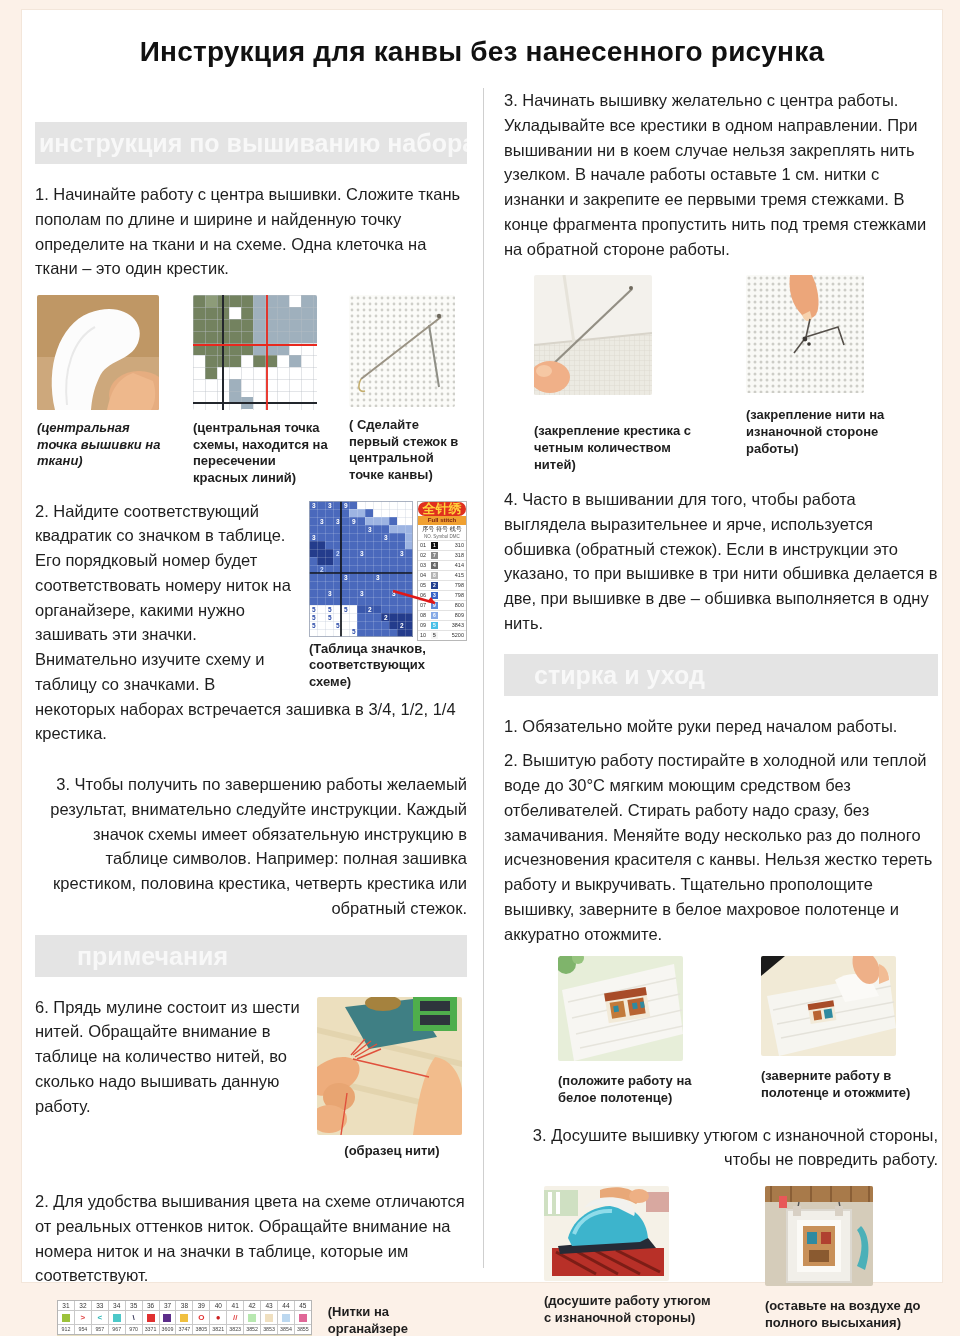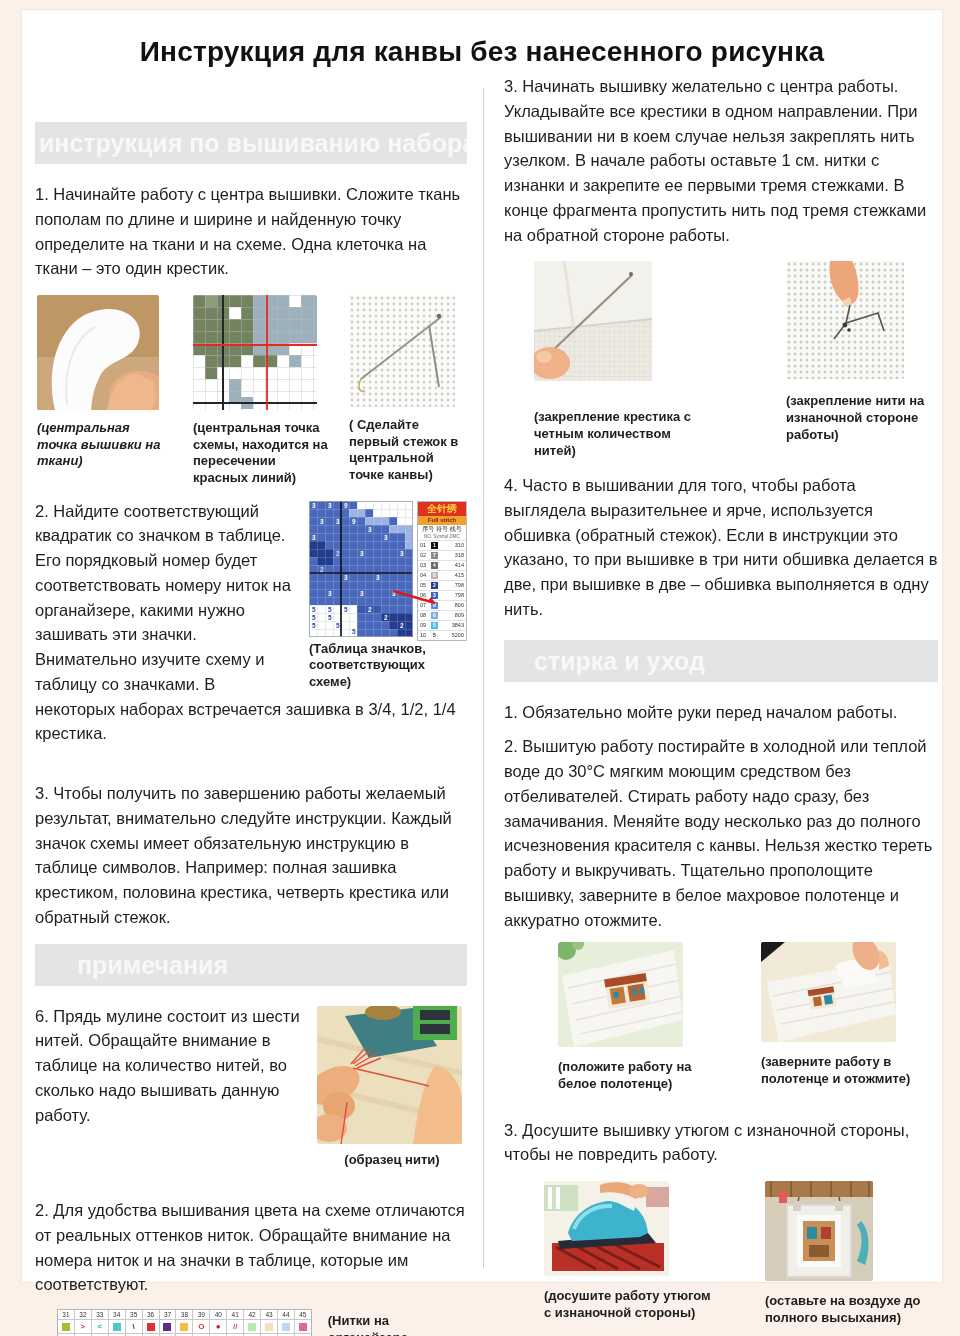--- a/index.html
+++ b/index.html
@@ -3,39 +3,39 @@
 <meta charset="utf-8">
 <style>
   html,body{margin:0;padding:0;}
   body{font-family:"Liberation Sans","DejaVu Sans",sans-serif;background:#fcf1e8;}
   .page{position:relative;width:960px;height:1336px;background:#fcf1e8;overflow:hidden;}
   .sheet{position:absolute;left:22px;top:10px;width:920px;height:1272px;background:#ffffff;box-shadow:0 0 0 1px #f3e6da;}
   .title{position:absolute;top:26px;left:0;right:0;text-align:center;font-size:28px;font-weight:700;color:#111;letter-spacing:.2px;}
   .divider{position:absolute;left:461px;top:78px;height:1180px;width:1px;background:#cfcfcf;}
   .col{position:absolute;}
   .col-left{left:13px;top:112px;width:432px;}
-  .col-right{left:482px;top:64px;width:434px;}
+  .col-right{left:482px;top:78px;width:434px;}
   .sec-h{background:#e4e4e4;color:#f8f8f8;font-size:25px;font-weight:700;height:42px;line-height:42px;white-space:nowrap;overflow:hidden;}
   .h-pad0{padding-left:4px;}
   .h-pad1{padding-left:42px;}
   .h-pad2{padding-left:30px;}
   .para{margin:0 0 14px;font-size:16.5px;line-height:1.5;color:#1e1e1e;}
-  .mt18{margin-top:18px;} .mt14{margin-top:14px;} .mt10{margin-top:25px;} .mt24{margin-top:24px;}
+  .mt18{margin-top:18px;} .mt14{margin-top:14px;} .mt10{margin-top:16px;text-align:right;} .mt24{margin-top:24px;}
   .cap{font-size:13px;line-height:1.28;font-weight:700;color:#1e1e1e;}
   .figs{display:flex;align-items:flex-start;}
   .fig{display:flex;flex-direction:column;}
   .fig .cap{margin-top:10px;}
   .photo{border-radius:2px;display:block;}
   .clearfix::after{content:"";display:block;clear:both;}
   .flt-r{float:right;margin:2px 0 6px 14px;}
   
   .schema{width:158px;}
   .schema-img{position:relative;display:flex;}
   .sch-tbl{width:50px;height:140px;border:1px solid #b8b8b8;box-sizing:border-box;margin-left:4px;background:#fff;}
-  .sch-h1{background:#e0301e;color:#ffd23a;font-size:10px;font-weight:700;text-align:center;height:14px;line-height:14px;}
+  .sch-h1{background:#e0301e;color:#ffd23a;font-size:13px;font-weight:700;text-align:center;height:14px;line-height:14px;border-radius:7px;}
   .sch-h2{background:#f0a030;color:#7d2413;font-size:6px;font-weight:700;text-align:center;height:9px;line-height:9px;}
   .sch-h3{font-size:6px;text-align:center;height:9px;line-height:9px;color:#222;}
   .sch-h4{font-size:4.5px;text-align:center;height:6px;line-height:6px;color:#666;}
   .sch-row{display:flex;align-items:center;height:10px;border-top:1px solid #e2e2e2;padding:0 2px;font-size:5.5px;color:#333;box-sizing:border-box;}
   .sch-no{width:11px;}
   .sch-sym{width:7px;height:7px;line-height:7px;text-align:center;font-size:5px;font-weight:700;margin-right:2px;}
   .sch-dmc{flex:1;text-align:right;}
   .schema .cap{}
   
   .orgrow{display:flex;margin-top:12px;padding-left:22px;}
@@ -461,21 +461,21 @@
             <path d="M0,70 L118,58 L118,120 L0,120 Z" fill="url(#ms1)"></path>
             <path d="M0,70 L118,58" stroke="#d8d4ca" stroke-width="2" fill="none"></path>
             <path d="M30,0 L40,68" stroke="#e6e3da" stroke-width="3" fill="none"></path>
             <line x1="16" y1="92" x2="98" y2="14" stroke="#938f84" stroke-width="2.2"></line>
             <circle cx="97" cy="13" r="2" fill="#6f6a5e"></circle>
             <ellipse cx="16" cy="102" rx="20" ry="16" fill="#f0b088"></ellipse>
             <ellipse cx="10" cy="96" rx="8" ry="6" fill="#f6c8a4"></ellipse>
           </svg>
           <div class="cap" style="margin-top:28px;width:168px;">(закрепление крестика с четным количеством нитей)</div>
         </div>
-        <div class="fig" style="width:130px;margin-left:112px;justify-content:flex-end;">
+        <div class="fig" style="width:130px;margin-left:72px;justify-content:flex-end;">
           <svg class="photo" width="118" height="118" viewBox="0 0 118 118">
             <defs>
               <pattern id="dt2" width="6" height="6" patternUnits="userSpaceOnUse">
                 <circle cx="3" cy="3" r="1.5" fill="#cdcdc7"></circle>
               </pattern>
             </defs>
             <rect width="118" height="118" fill="#f9f9f6"></rect>
             <rect width="118" height="118" fill="url(#dt2)"></rect>
             <path d="M44,0 C42,16 46,30 56,40 C62,46 70,44 72,34 C74,22 70,8 66,0 Z" fill="#eca67a"></path>
             <path d="M56,40 C58,46 62,48 66,44 L64,36 Z" fill="#f6d2ae"></path>

